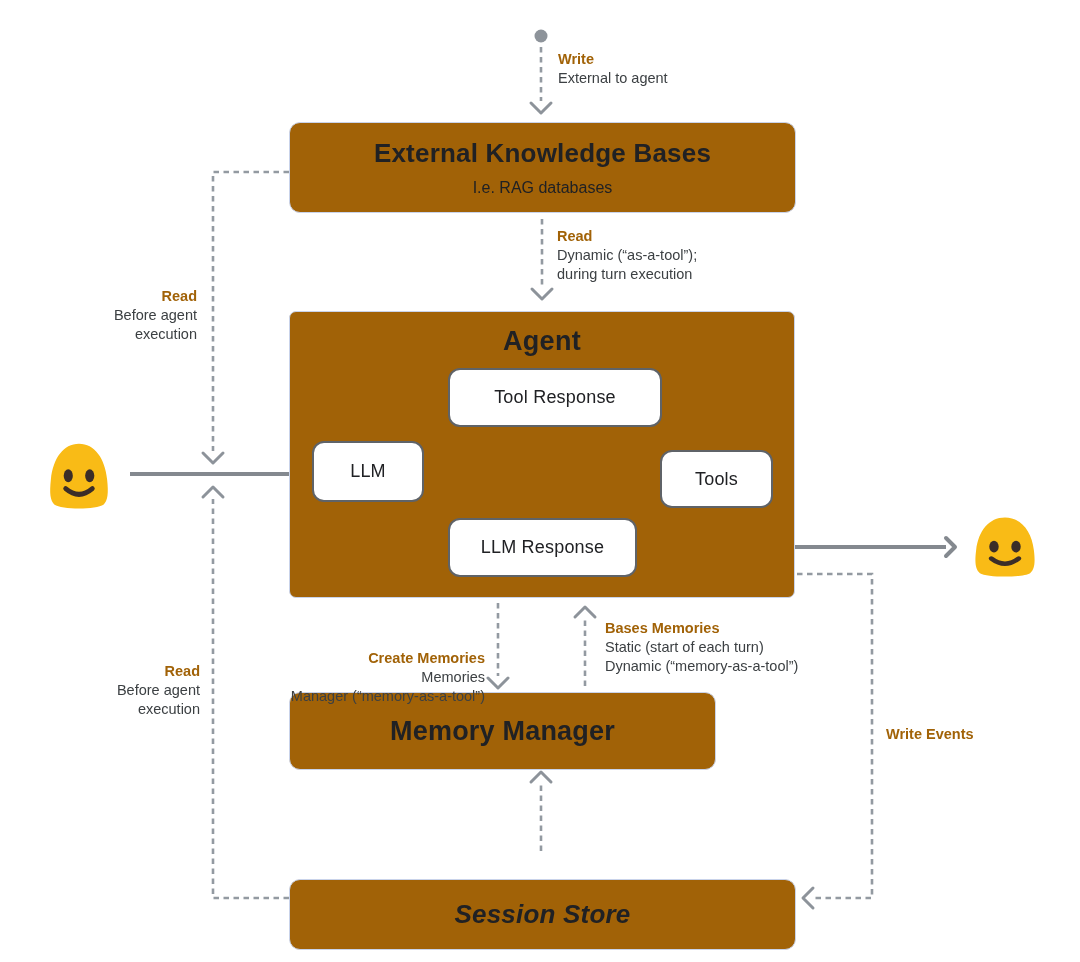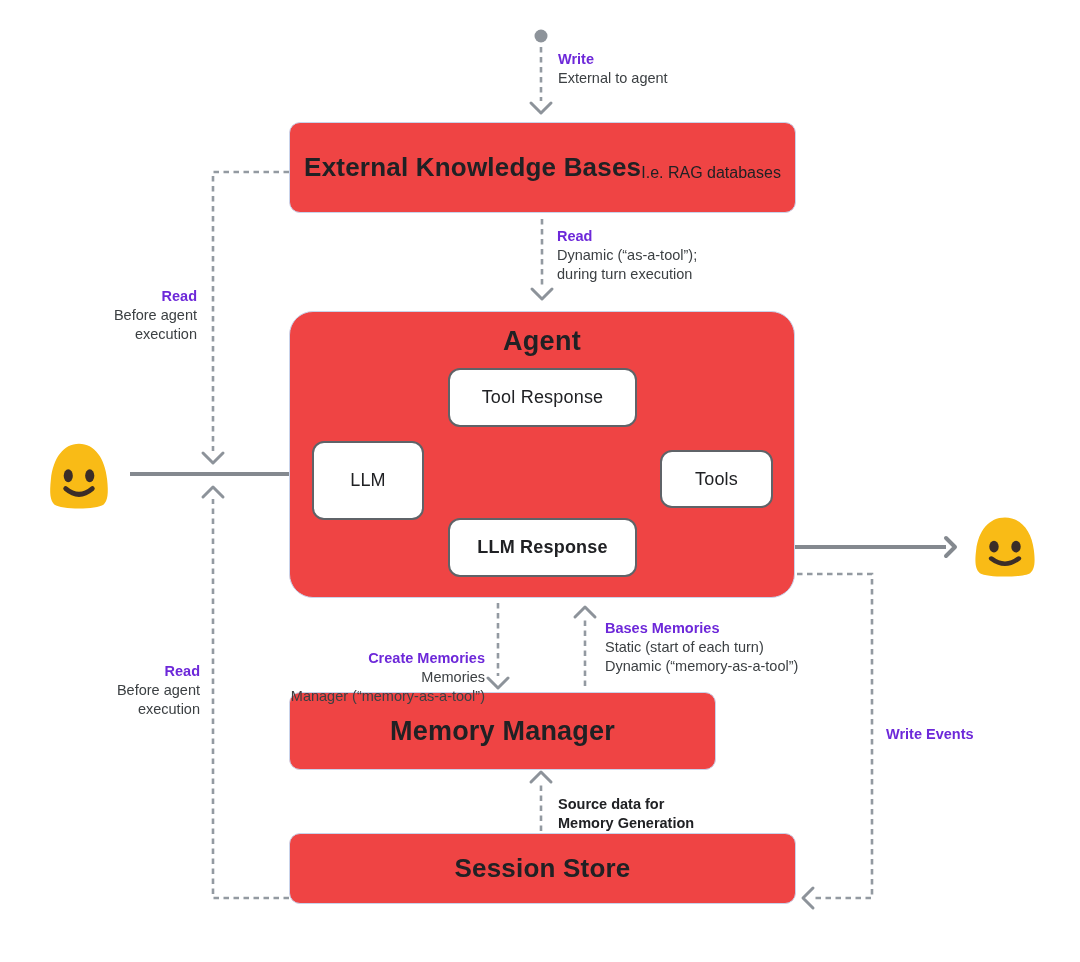--- a/index.html
+++ b/index.html
@@ -6,33 +6,33 @@
   #canvas{
     position:relative;width:1080px;height:962px;background:#ffffff;overflow:hidden;
     font-family:"Liberation Sans", sans-serif;color:#202124;
   }
   .edges{position:absolute;left:0;top:0;}
   .solid-edge{stroke:#84898f;stroke-width:4;fill:none;}
   .solid-head{stroke:#84898f;stroke-width:4;fill:none;stroke-linecap:round;stroke-linejoin:round;}
   .dash-edge{stroke:#939aa1;stroke-width:2.6;fill:none;stroke-dasharray:5.5 4.5;}
   .dash-head{stroke:#8d939a;stroke-width:3;fill:none;stroke-linecap:round;stroke-linejoin:round;}
   .bluebox{
-    position:absolute;background:#ef4444;border:1.5px solid #c9d3ea;border-radius:11px;
-    box-sizing:border-box;display:flex;flex-direction:row;align-items:center;justify-content:center;
+    position:absolute;background:#a16207;border:1.5px solid #c9d3ea;border-radius:11px;
+    box-sizing:border-box;display:flex;flex-direction:column;align-items:center;justify-content:center;
   }
   .whitebox{
     position:absolute;background:#ffffff;border:2px solid #5f6368;border-radius:12px;
     box-sizing:border-box;display:flex;align-items:center;justify-content:center;
     font-size:18px;font-weight:500;letter-spacing:.2px;
   }
   .big-title{font-size:26px;font-weight:600;letter-spacing:.2px;}
   .sub-title{font-size:16px;font-weight:500;margin-top:10px;color:#202124;}
   .agent-title{position:absolute;left:0;right:0;top:14px;text-align:center;font-size:27px;font-weight:600;letter-spacing:.3px;}
   .edge-label{position:absolute;font-size:14.5px;line-height:19px;color:#3c4043;}
-  .edge-label .head{font-weight:700;color:#6d28d9;}
+  .edge-label .head{font-weight:700;color:#a16207;}
   .edge-label.align-right{text-align:right;}
   .edge-label.bold-lines div{font-weight:700;color:#202124;}
   .emoji{position:absolute;}
 </style>
 </head>
 <body>
 
 <div id="canvas">
 
   <svg class="edges" width="1080" height="962" viewBox="0 0 1080 962">
@@ -80,42 +80,42 @@
 
     <path class="solid-edge" d="M713,442 V400 H651"></path>
     <polyline class="solid-head" points="651,391 642,400 651,409"></polyline>
   </svg>
 
   <div class="bluebox" style="left:289px;top:122px;width:507px;height:91px;">
     <div class="big-title">External Knowledge Bases</div>
     <div class="sub-title">I.e. RAG databases</div>
   </div>
 
-  <div class="bluebox" style="left:289px;top:311px;width:506px;height:287px;border-radius:24px;">
+  <div class="bluebox" style="left:289px;top:311px;width:506px;height:287px;border-radius:7px;">
     <div class="agent-title">Agent</div>
   </div>
 
-  <div class="whitebox" style="left:448px;top:368px;width:189px;height:59px;align-items:center;">
+  <div class="whitebox" style="left:448px;top:368px;width:214px;height:59px;align-items:center;">
     <span>Tool Response</span>
   </div>
-  <div class="whitebox" style="left:312px;top:441px;width:112px;height:79px;">
+  <div class="whitebox" style="left:312px;top:441px;width:112px;height:61px;">
     <span>LLM</span>
   </div>
   <div class="whitebox" style="left:660px;top:442px;width:113px;height:58px;margin-top:8px;">
     <span>Tools</span>
   </div>
-  <div class="whitebox" style="left:448px;top:518px;width:189px;height:59px;font-weight:bold;">
+  <div class="whitebox" style="left:448px;top:518px;width:189px;height:59px;">
     <span>LLM Response</span>
   </div>
 
   <div class="bluebox" style="left:289px;top:692px;width:427px;height:78px;">
     <div class="big-title" style="font-size:27px;">Memory Manager</div>
   </div>
 
-  <div class="bluebox" style="left:289px;top:833px;width:507px;height:71px;">
+  <div class="bluebox" style="left:289px;top:879px;width:507px;height:71px;font-style:italic;">
     <div class="big-title">Session Store</div>
   </div>
 
   <div class="edge-label" style="left:558px;top:50px;">
     <div class="head">Write</div>
     <div>External to agent</div>
   </div>
 
   <div class="edge-label" style="left:557px;top:227px;">
     <div class="head">Read</div>
@@ -140,24 +140,20 @@
     <div>Memories</div>
     <div>Manager (“memory-as-a-tool”)</div>
   </div>
 
   <div class="edge-label" style="left:605px;top:619px;">
     <div class="head">Bases Memories</div>
     <div>Static (start of each turn)</div>
     <div>Dynamic (“memory-as-a-tool”)</div>
   </div>
 
-  <div class="edge-label bold-lines" style="left:558px;top:795px;">
-    <div>Source data for</div>
-    <div>Memory Generation</div>
-  </div>
 
   <div class="edge-label" style="left:886px;top:725px;">
     <div class="head">Write Events</div>
   </div>
 
   <div class="emoji" style="left:42px;top:440px;width:74px;height:70px;">
     <svg width="74" height="70" viewBox="0 0 100 92" preserveAspectRatio="none">
       <path d="M50,5 C29,5 15,24 12,52 C10,70 11,80 17,85 C26,91.5 74,91.5 83,85 C89,80 90,70 88,52 C85,24 71,5 50,5 Z" fill="#f9bb16"></path>
       <ellipse cx="35.5" cy="47" rx="6.2" ry="8.4" fill="#3b2d28"></ellipse>
       <ellipse cx="64.5" cy="47" rx="6.2" ry="8.4" fill="#3b2d28"></ellipse>

